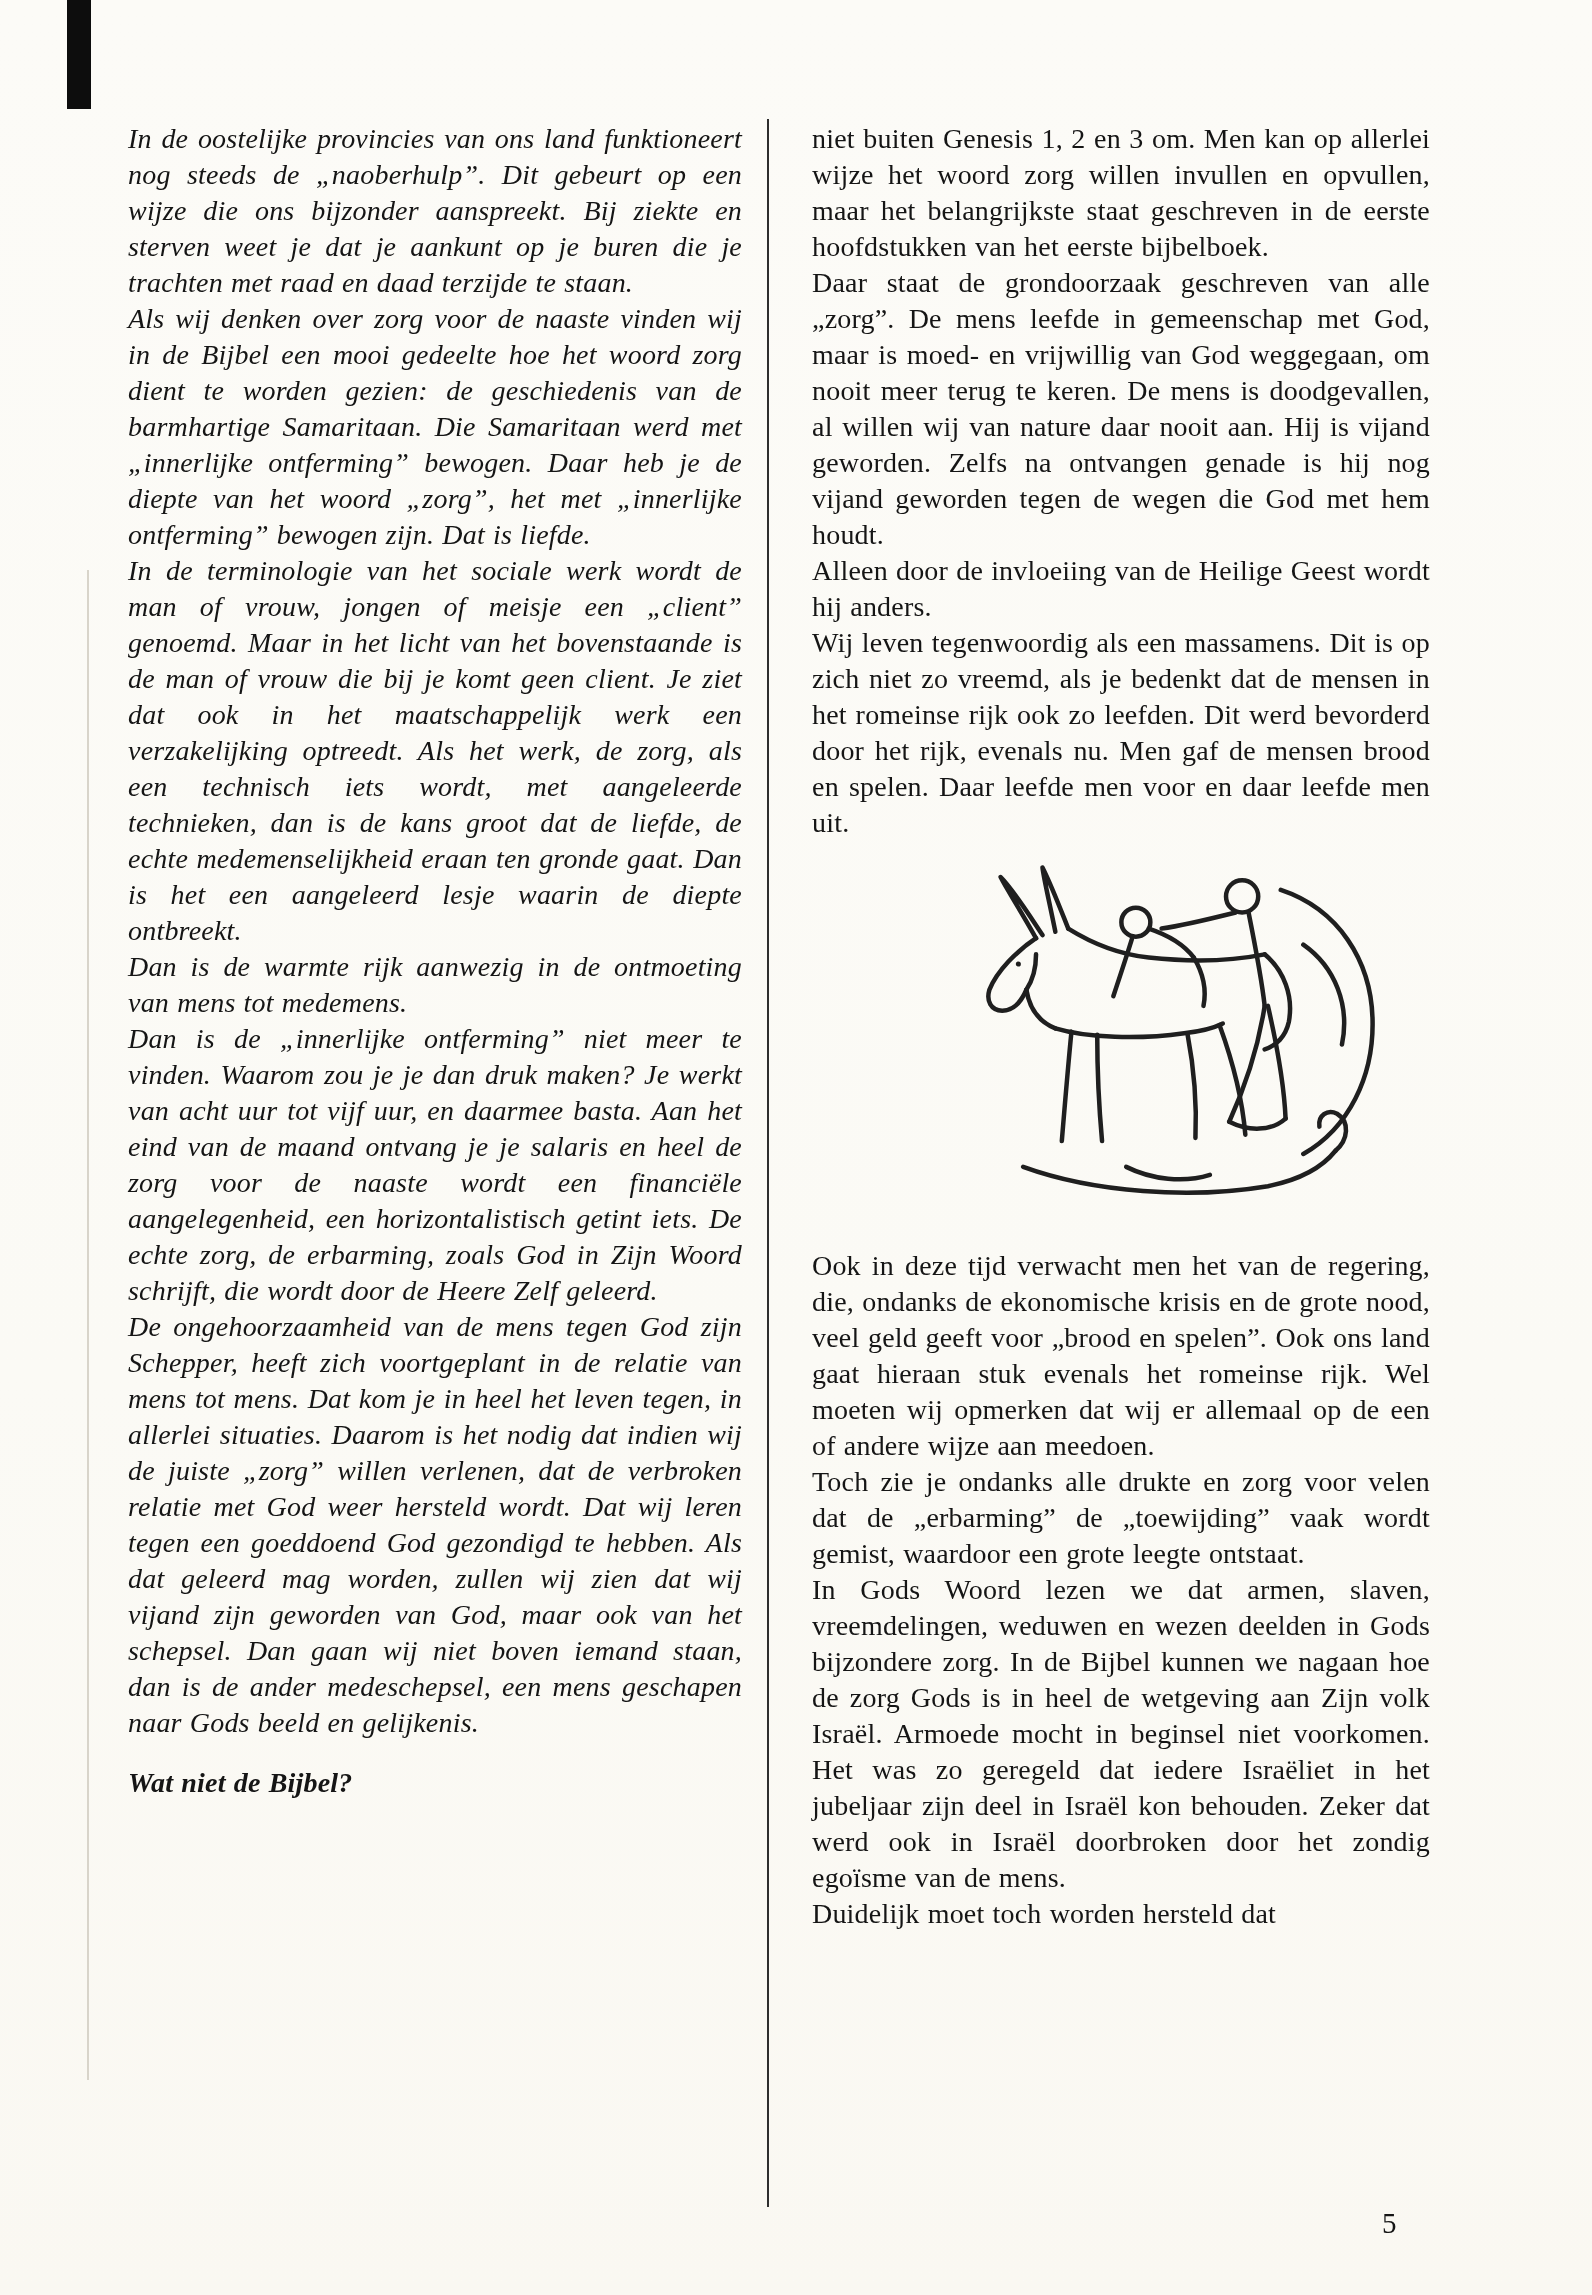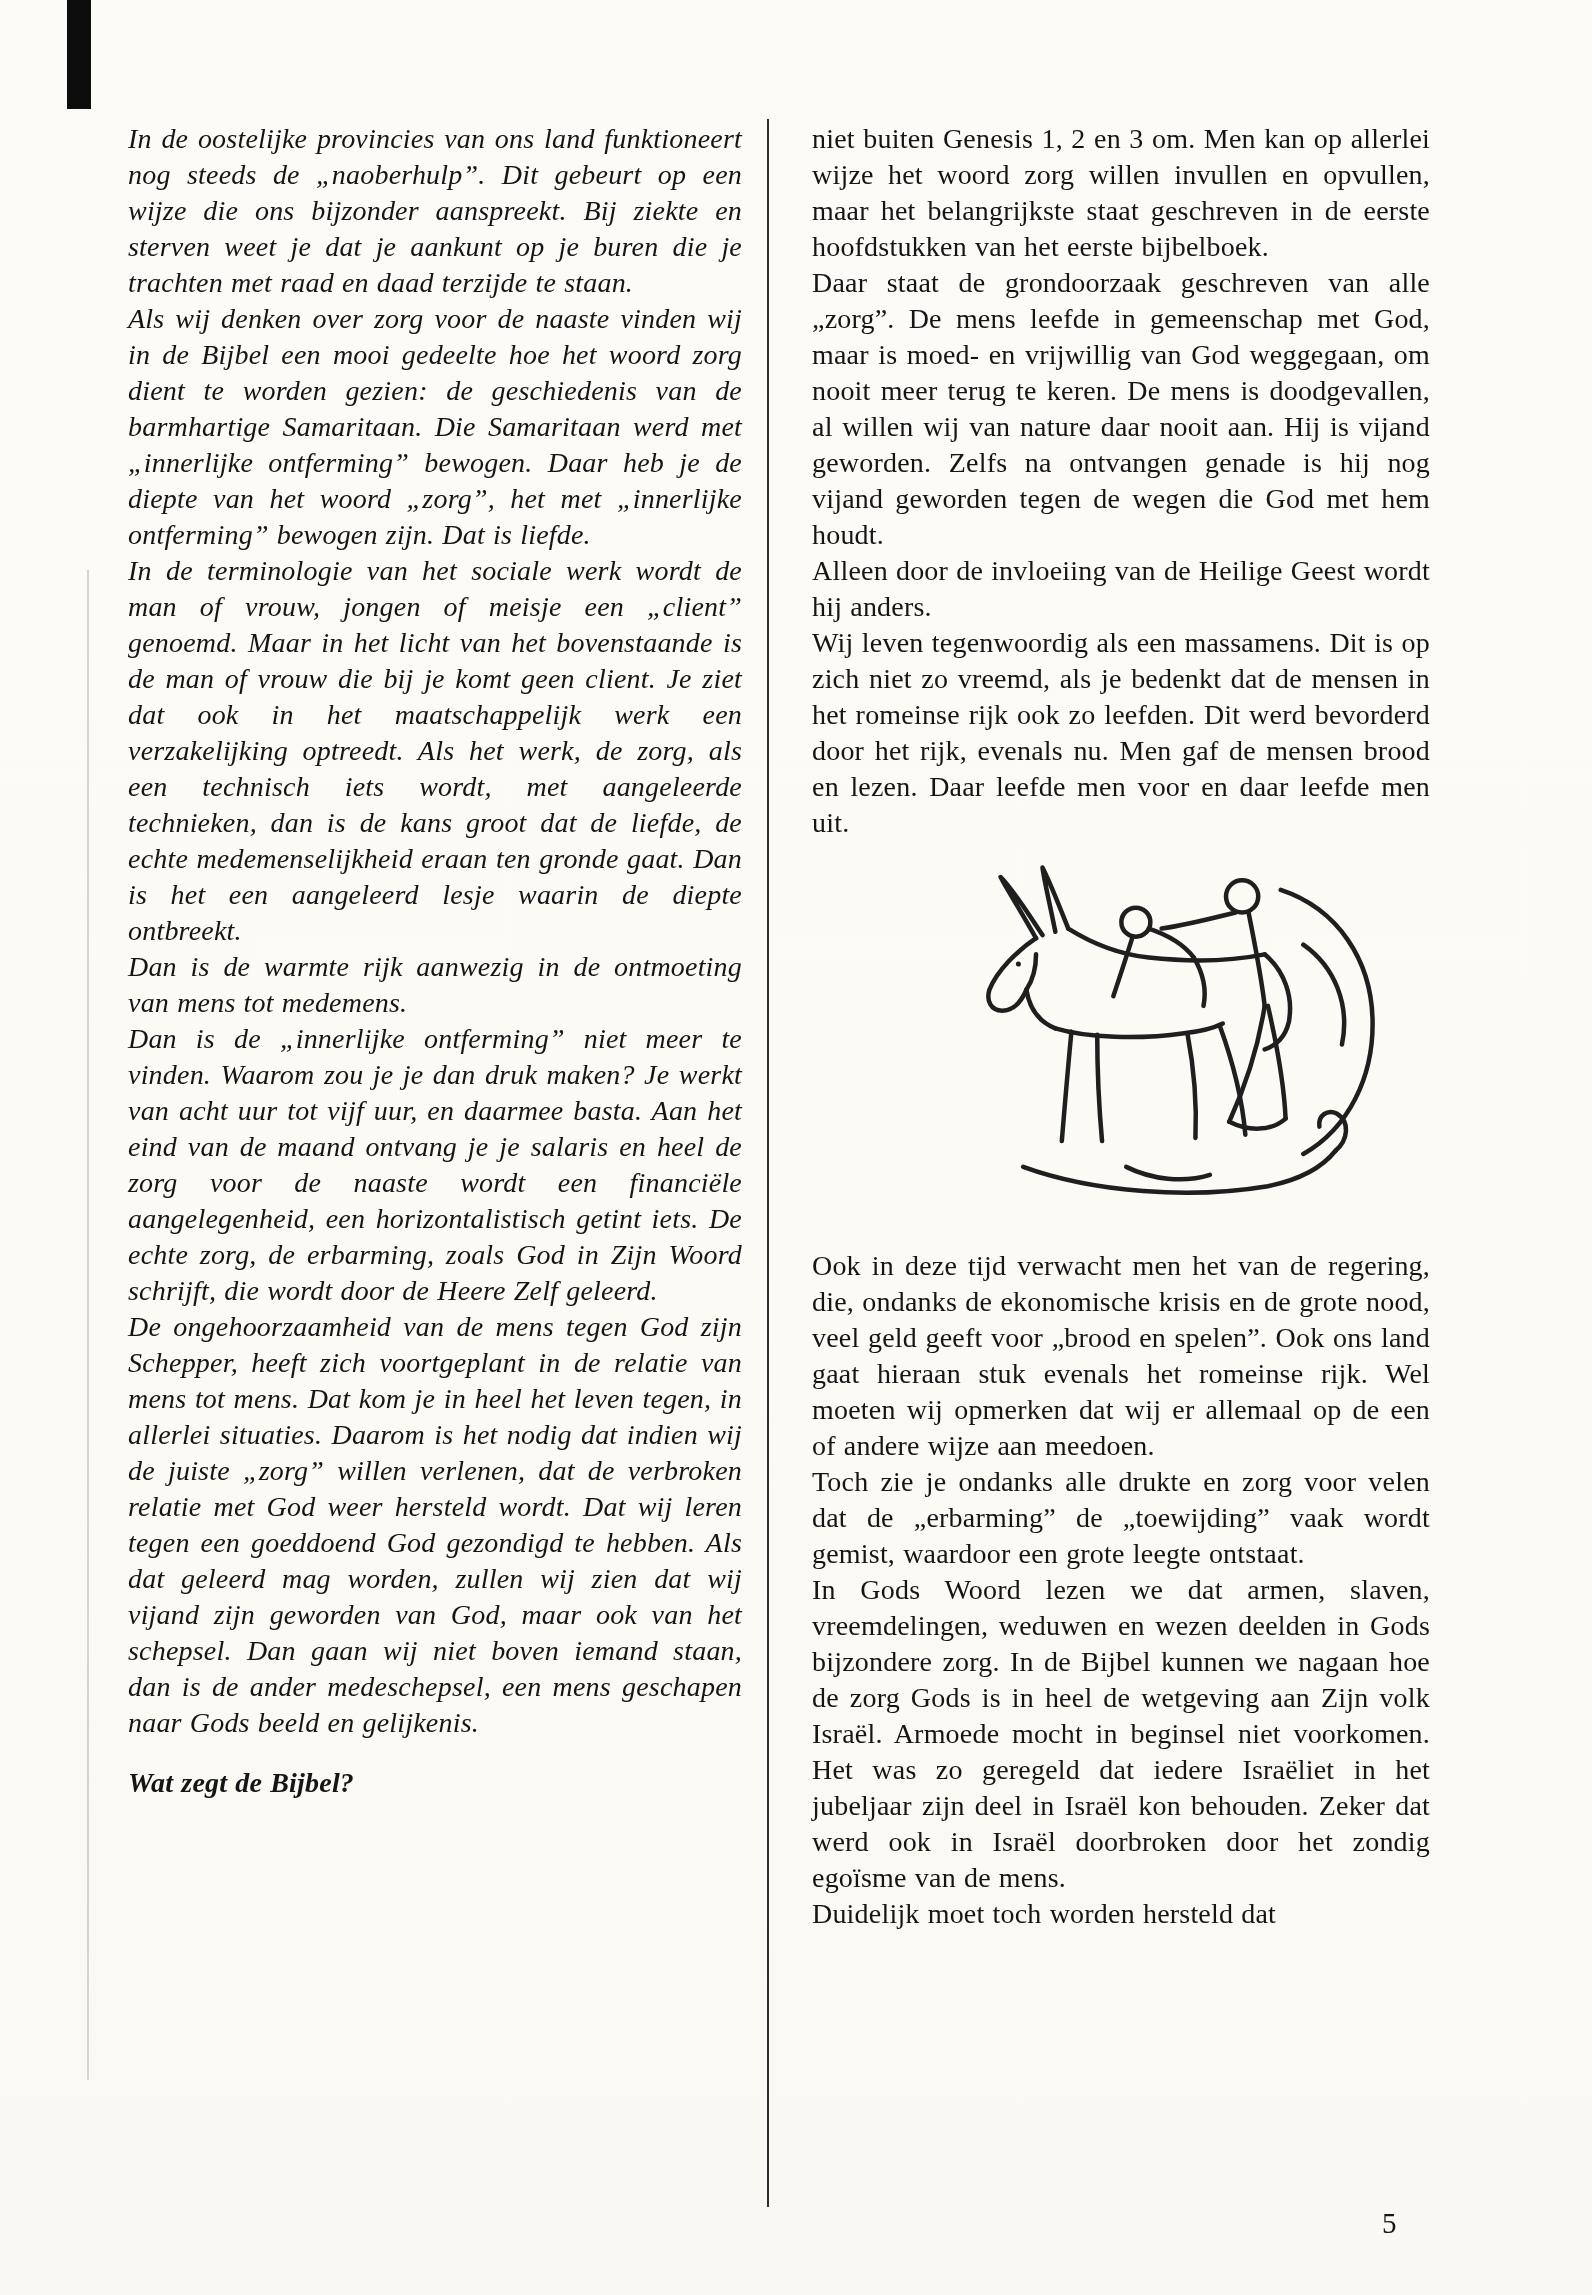--- a/index.html
+++ b/index.html
@@ -88,28 +88,28 @@
   <div class="left-fold-line"></div>
   <div class="column-rule"></div>
 
   <div class="col col-left">
     <p>In de oostelijke provincies van ons land funktioneert nog steeds de „naoberhulp”. Dit gebeurt op een wijze die ons bijzonder aanspreekt. Bij ziekte en sterven weet je dat je aankunt op je buren die je trachten met raad en daad terzijde te staan.</p>
     <p>Als wij denken over zorg voor de naaste vinden wij in de Bijbel een mooi gedeelte hoe het woord zorg dient te worden gezien: de geschiedenis van de barmhartige Samaritaan. Die Samaritaan werd met „innerlijke ontferming” bewogen. Daar heb je de diepte van het woord „zorg”, het met „innerlijke ontferming” bewogen zijn. Dat is liefde.</p>
     <p>In de terminologie van het sociale werk wordt de man of vrouw, jongen of meisje een „client” genoemd. Maar in het licht van het bovenstaande is de man of vrouw die bij je komt geen client. Je ziet dat ook in het maatschappelijk werk een verzakelijking optreedt. Als het werk, de zorg, als een technisch iets wordt, met aangeleerde technieken, dan is de kans groot dat de liefde, de echte medemenselijkheid eraan ten gronde gaat. Dan is het een aangeleerd lesje waarin de diepte ontbreekt.</p>
     <p>Dan is de warmte rijk aanwezig in de ontmoeting van mens tot medemens.</p>
     <p>Dan is de „innerlijke ontferming” niet meer te vinden. Waarom zou je je dan druk maken? Je werkt van acht uur tot vijf uur, en daarmee basta. Aan het eind van de maand ontvang je je salaris en heel de zorg voor de naaste wordt een financiële aangelegenheid, een horizontalistisch getint iets. De echte zorg, de erbarming, zoals God in Zijn Woord schrijft, die wordt door de Heere Zelf geleerd.</p>
     <p>De ongehoorzaamheid van de mens tegen God zijn Schepper, heeft zich voortgeplant in de relatie van mens tot mens. Dat kom je in heel het leven tegen, in allerlei situaties. Daarom is het nodig dat indien wij de juiste „zorg” willen verlenen, dat de verbroken relatie met God weer hersteld wordt. Dat wij leren tegen een goeddoend God gezondigd te hebben. Als dat geleerd mag worden, zullen wij zien dat wij vijand zijn geworden van God, maar ook van het schepsel. Dan gaan wij niet boven iemand staan, dan is de ander medeschepsel, een mens geschapen naar Gods beeld en gelijkenis.</p>
-    <h2 class="section-heading">Wat zegt de Bijbel?</h2>
+    <h2 class="section-heading">Wat niet de Bijbel?</h2>
   </div>
 
   <div class="col col-right">
     <p>niet buiten Genesis 1, 2 en 3 om. Men kan op allerlei wijze het woord zorg willen invullen en opvullen, maar het belangrijkste staat geschreven in de eerste hoofdstukken van het eerste bijbelboek.</p>
     <p>Daar staat de grondoorzaak geschreven van alle „zorg”. De mens leefde in gemeenschap met God, maar is moed- en vrijwillig van God weggegaan, om nooit meer terug te keren. De mens is doodgevallen, al willen wij van nature daar nooit aan. Hij is vijand geworden. Zelfs na ontvangen genade is hij nog vijand geworden tegen de wegen die God met hem houdt.</p>
     <p>Alleen door de invloeiing van de Heilige Geest wordt hij anders.</p>
-    <p>Wij leven tegenwoordig als een massamens. Dit is op zich niet zo vreemd, als je bedenkt dat de mensen in het romeinse rijk ook zo leefden. Dit werd bevorderd door het rijk, evenals nu. Men gaf de mensen brood en lezen. Daar leefde men voor en daar leefde men uit.</p>
+    <p>Wij leven tegenwoordig als een massamens. Dit is op zich niet zo vreemd, als je bedenkt dat de mensen in het romeinse rijk ook zo leefden. Dit werd bevorderd door het rijk, evenals nu. Men gaf de mensen brood en spelen. Daar leefde men voor en daar leefde men uit.</p>
 
     <div class="illustration">
       <svg width="483" height="387" viewBox="0 0 300 240" fill="none" stroke="#1f1f1f" stroke-width="2.8" stroke-linecap="round" stroke-linejoin="round">
 
         <path d="M64,54 C54,36 46,24 42,16 C50,24 60,40 68,52"></path>
         <path d="M76,50 C72,30 69,18 68,10 C74,22 80,38 84,48"></path>
 
         <path d="M64,54 C52,62 40,74 35,86 C33,93 36,99 43,99 C50,99 55,93 58,86"></path>
         <path d="M58,86 C62,80 64,72 64,64"></path>
         <circle cx="53" cy="70" r="1.6" fill="#1f1f1f" stroke="none"></circle>

